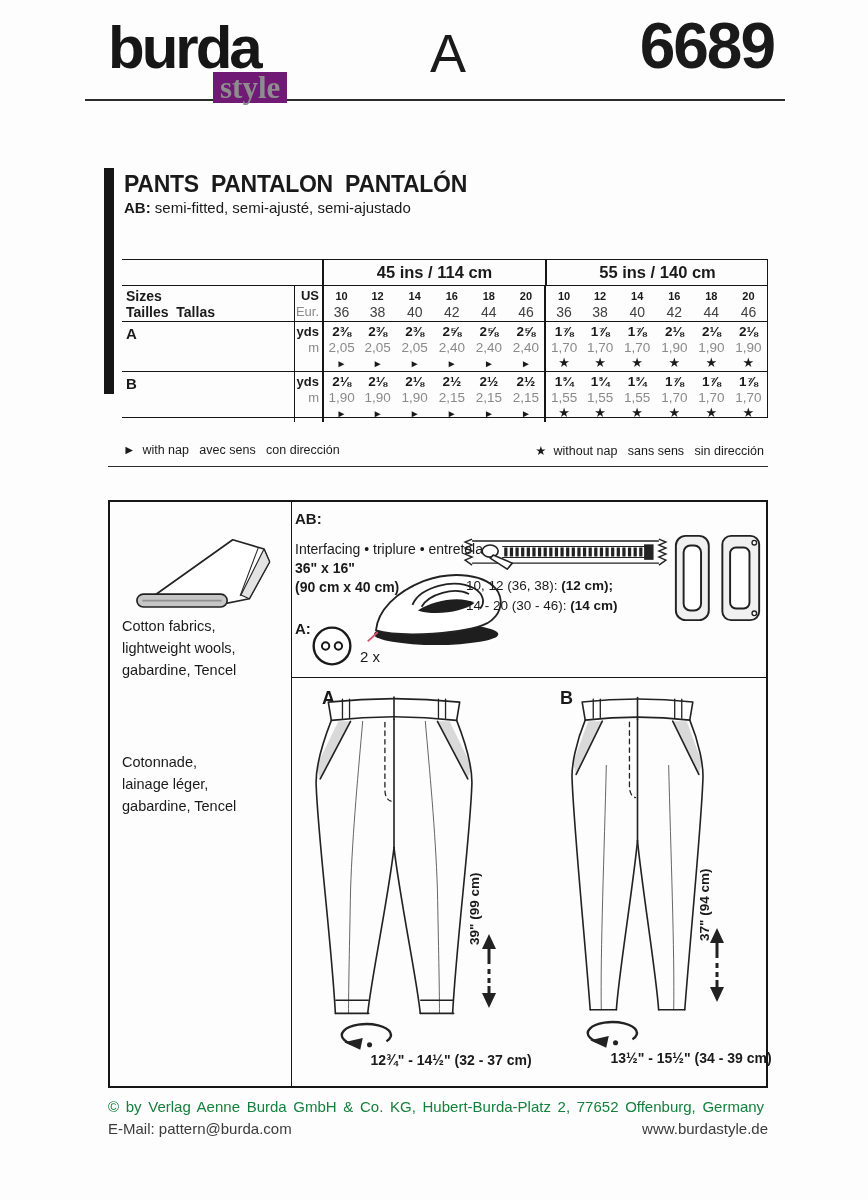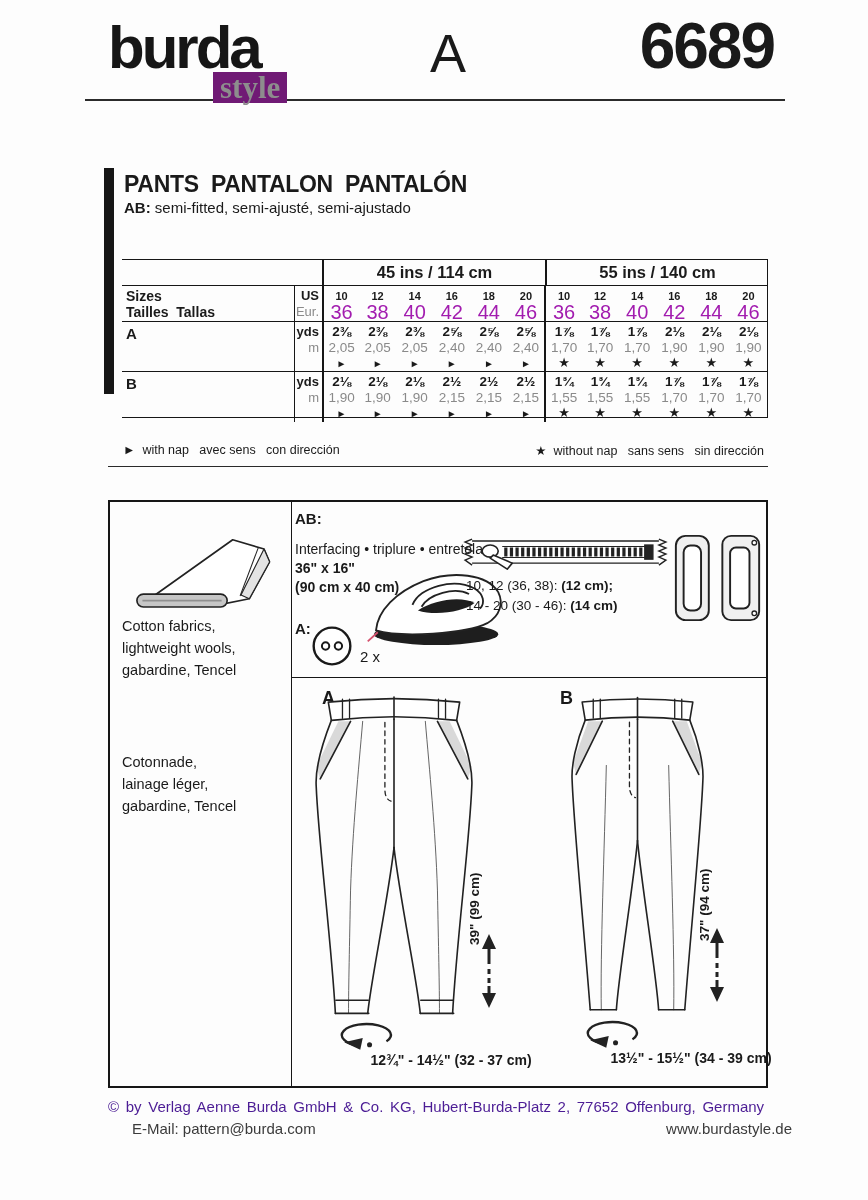--- a/index.html
+++ b/index.html
@@ -33,21 +33,21 @@
   .lab{align-items:flex-start;padding:2px 0 0 4px;}
   .lab .l1{font-size:14px;font-weight:700;line-height:16px;}
   .lab .l2{font-size:14px;font-weight:700;line-height:16px;white-space:pre;}
   .ablab{font-size:15px;font-weight:700;align-items:flex-start;padding:3px 0 0 4px;}
   .unit{border-left:1px solid #161616;align-items:flex-end;padding:2px 3px 0 0;}
   .unit span{display:block;line-height:16px;font-size:13px;}
   .unit .u1{font-weight:700;} .unit .u2{color:#8a8a8a;}
   .d{padding-top:2px;}
   .d span{display:block;text-align:center;line-height:16px;}
   .d0{border-left:2.2px solid #161616;} .d6{border-left:2.2px solid #161616;}
-  .us{font-weight:700;font-size:11px;} .eur{color:#a21caf;font-size:20px;}
+  .us{font-weight:700;font-size:11px;} .eur{color:#404040;font-size:14px;}
   .y{font-weight:700;font-size:13.5px;} .mv{color:#8a8a8a;font-size:13.5px;}
   .sy{font-size:10px;line-height:13px;} .sy.star{font-size:13px;line-height:13px;}
   .foot-row{position:absolute;left:108px;top:395px;width:660px;box-sizing:border-box;
             display:flex;justify-content:space-between;padding:4px 4px 8px 15px;
             border-bottom:1.2px solid #2a2a2a;font-size:12.5px;margin-top:44px;}
   .foot-row .sym{margin-right:7px;}
   .foot-row .txt{white-space:pre;}
 
   
   .cbox{position:absolute;left:108px;top:500px;width:660px;height:588px;
@@ -80,23 +80,23 @@
 
   .vlab{position:absolute;font-size:13.5px;font-weight:700;white-space:nowrap;
         transform:rotate(-90deg);transform-origin:left bottom;}
   .vlab-a{left:372px;top:428px;} .vlab-b{left:602px;top:424px;}
   .view-lab{position:absolute;font-size:18px;font-weight:700;}
   .view-lab-a{left:212px;top:186px;} .view-lab-b{left:450px;top:186px;}
   .hem{position:absolute;font-size:14px;font-weight:700;text-align:center;}
   .hem-a{left:206px;top:550px;width:270px;} .hem-b{left:446px;top:548px;width:270px;}
 
   
-  .footer-1{position:absolute;left:108px;top:1098px;width:660px;font-size:15px;color:#4c1d95;word-spacing:2.5px;}
+  .footer-1{position:absolute;left:108px;top:1098px;width:660px;font-size:15px;color:#15803d;word-spacing:2.5px;}
   .footer-2{position:absolute;left:108px;top:1120px;width:660px;display:flex;justify-content:space-between;
-            font-size:15px;color:#3b3b3b;margin-left:24px;}
+            font-size:15px;color:#3b3b3b;}
   svg{display:block;}
 </style>
 </head>
 <body>
 
 <div class="page">
 
   <div class="brand-main">burda</div>
   <div class="head-rule"></div>
   <div class="brand-sub">style</div>

